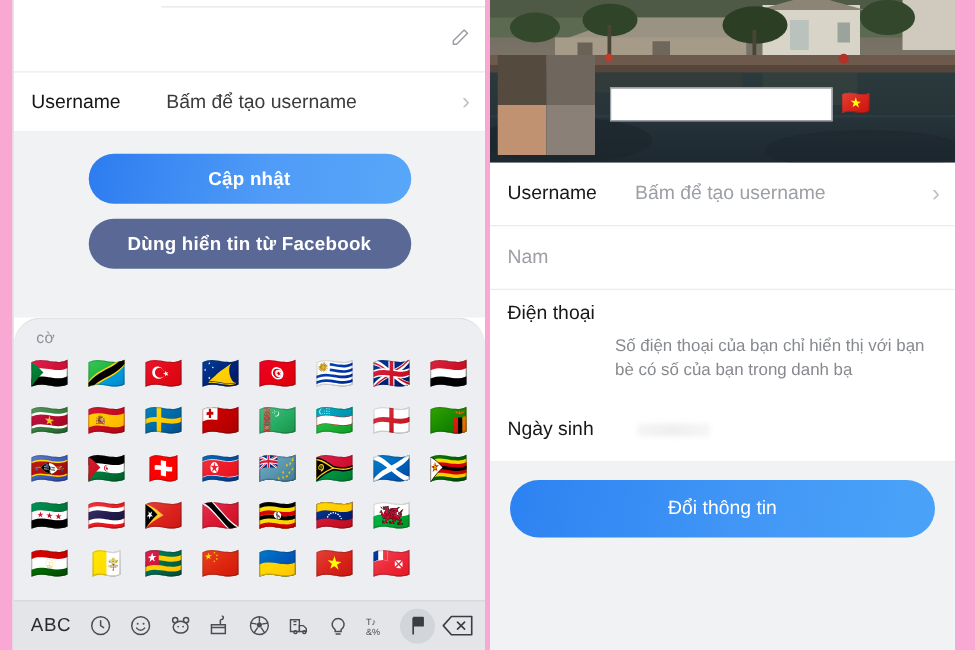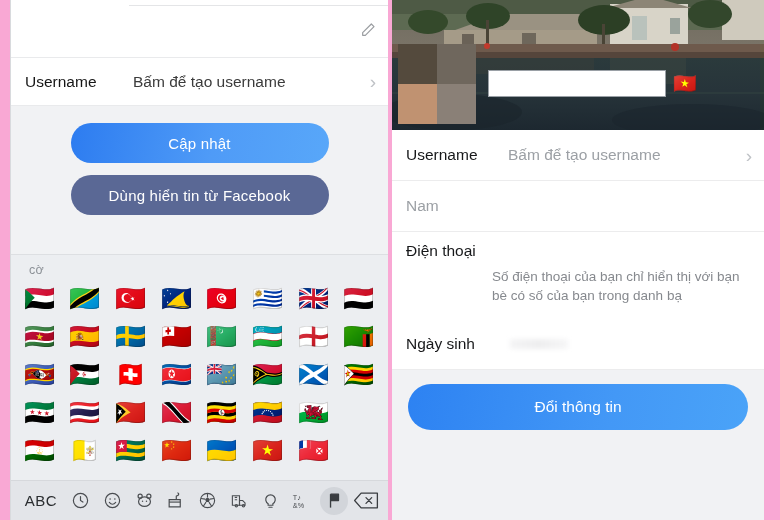--- a/index.html
+++ b/index.html
@@ -77,36 +77,38 @@
     margin: 0 auto;
     width: 258px;
     height: 40px;
     border-radius: 22px;
     border: none;
     color: #ffffff;
     font-size: 15px;
     font-family: "Liberation Sans", sans-serif;
     letter-spacing: .2px;
     cursor: pointer;
+    font-weight: bold;
   }
   #btn-capnhat {
     background: linear-gradient(100deg, #2d7cf0 0%, #4f9bf7 55%, #58a7f9 100%);
   }
   #btn-facebook {
     background: #5a6895;
     margin-top: 12px;
   }
 
   
   #keyboard {
     position: absolute;
     left: 0; right: 0; bottom: 0;
     height: 266px;
     background: #eceef1;
     border-top: 1px solid #dddfe2;
+    border-radius: 22px;
   }
   #kb-category {
     font-size: 12.5px;
     color: #8c9197;
     padding: 8px 0 2px 18px;
     letter-spacing: .3px;
   }
   #flag-grid {
     display: grid;
     grid-template-columns: repeat(8, 1fr);

